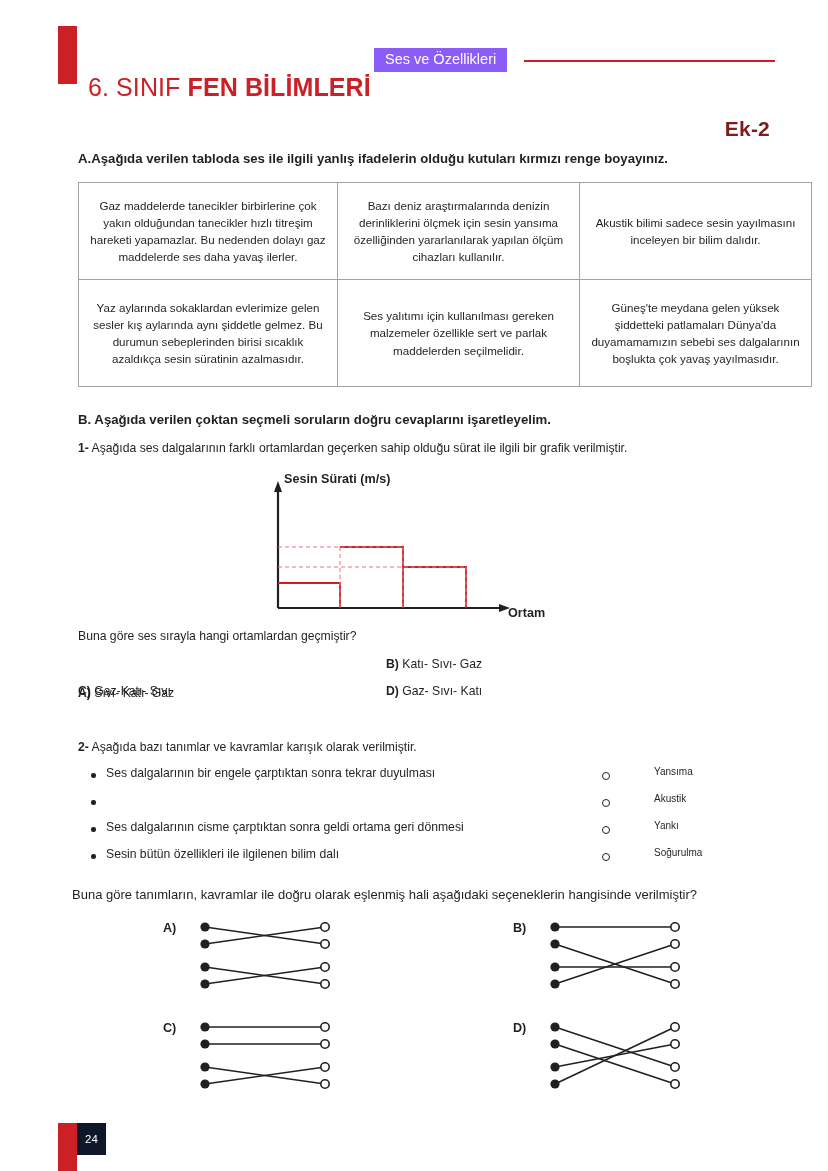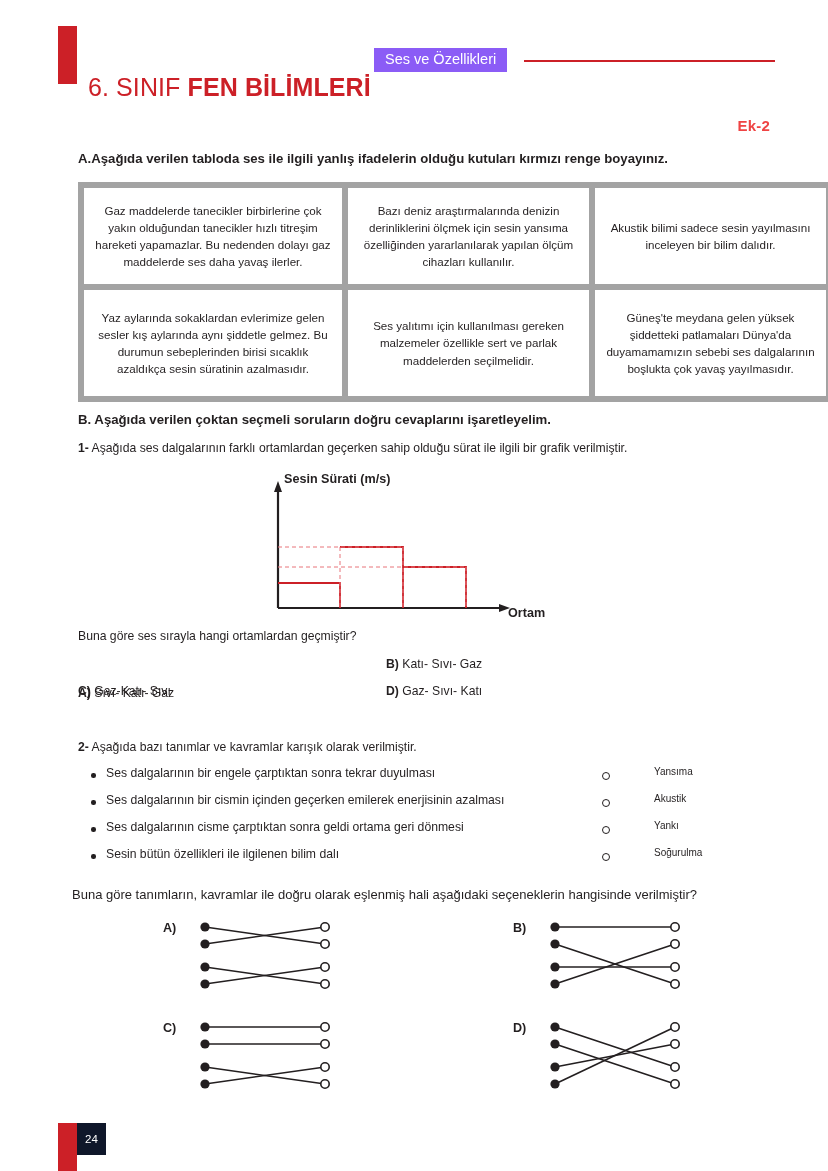--- a/index.html
+++ b/index.html
@@ -55,23 +55,23 @@
     position: absolute;
     left: 524px; top: 60px;
     width: 251px; height: 2px;
     background: #cc2027;
   }
 
   
   .ek-label {
     position: absolute;
     right: 58px; top: 117px;
-    font-size: 15px;
-    font-weight: 700;
-    color: #ef4444;
+    font-size: 21px;
+    font-weight: 700;
+    color: #7f1d1d;
     letter-spacing: 0.2px;
   }
 
   
   .section-a-title {
     position: absolute;
     left: 78px; top: 151px;
     font-size: 13.2px;
     font-weight: 700;
     color: #231f20;
@@ -82,21 +82,21 @@
     position: absolute;
     left: 78px; top: 182px;
     width: 670px;
   }
   table.ses-table {
     width: 670px;
     border-collapse: collapse;
     table-layout: fixed;
   }
   table.ses-table td {
-    border: 6px solid #a3a3a3;
+    border: 1px solid #a3a3a3;
     vertical-align: middle;
     text-align: center;
     font-size: 11.6px;
     line-height: 1.47;
     padding: 9px 10px;
     color: #231f20;
   }
   table.ses-table tr:first-child td { height: 78px; }
   table.ses-table tr:last-child td  { height: 88px; }
   table.ses-table td.c1 { width: 238px; }
@@ -341,21 +341,20 @@
 
 <div class="match-list">
   <div class="match-row">
     <span class="match-bullet"></span>
     <span class="match-def">Ses dalgalarının bir engele çarptıktan sonra tekrar duyulması</span>
     <span class="match-circle"></span>
     <span class="match-term">Yansıma</span>
   </div>
   <div class="match-row">
     <span class="match-bullet"></span>
-    <span class="match-def">Ses dalgalarının bir cismin içinden geçerken emilerek enerjisinin azalması</span>
     <span class="match-circle"></span>
     <span class="match-term">Akustik</span>
   </div>
   <div class="match-row">
     <span class="match-bullet"></span>
     <span class="match-def">Ses dalgalarının cisme çarptıktan sonra geldi ortama geri dönmesi</span>
     <span class="match-circle"></span>
     <span class="match-term">Yankı</span>
   </div>
   <div class="match-row">

